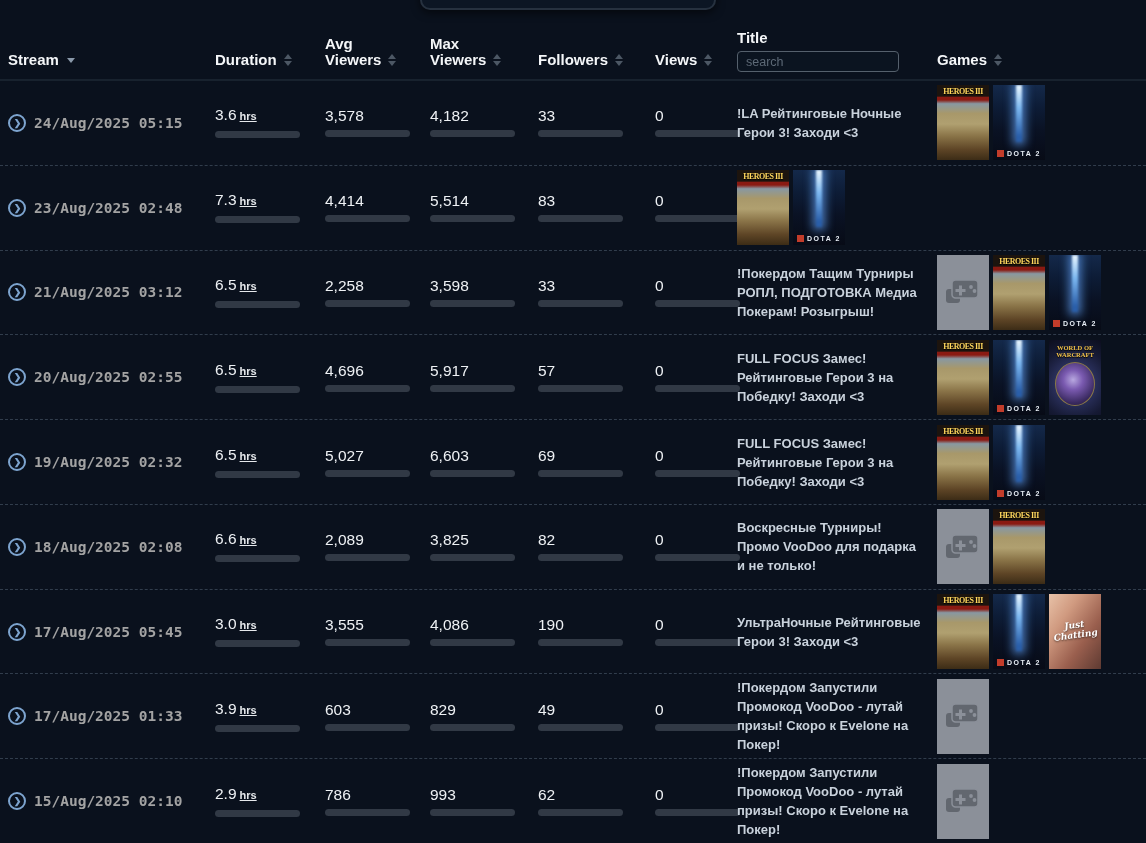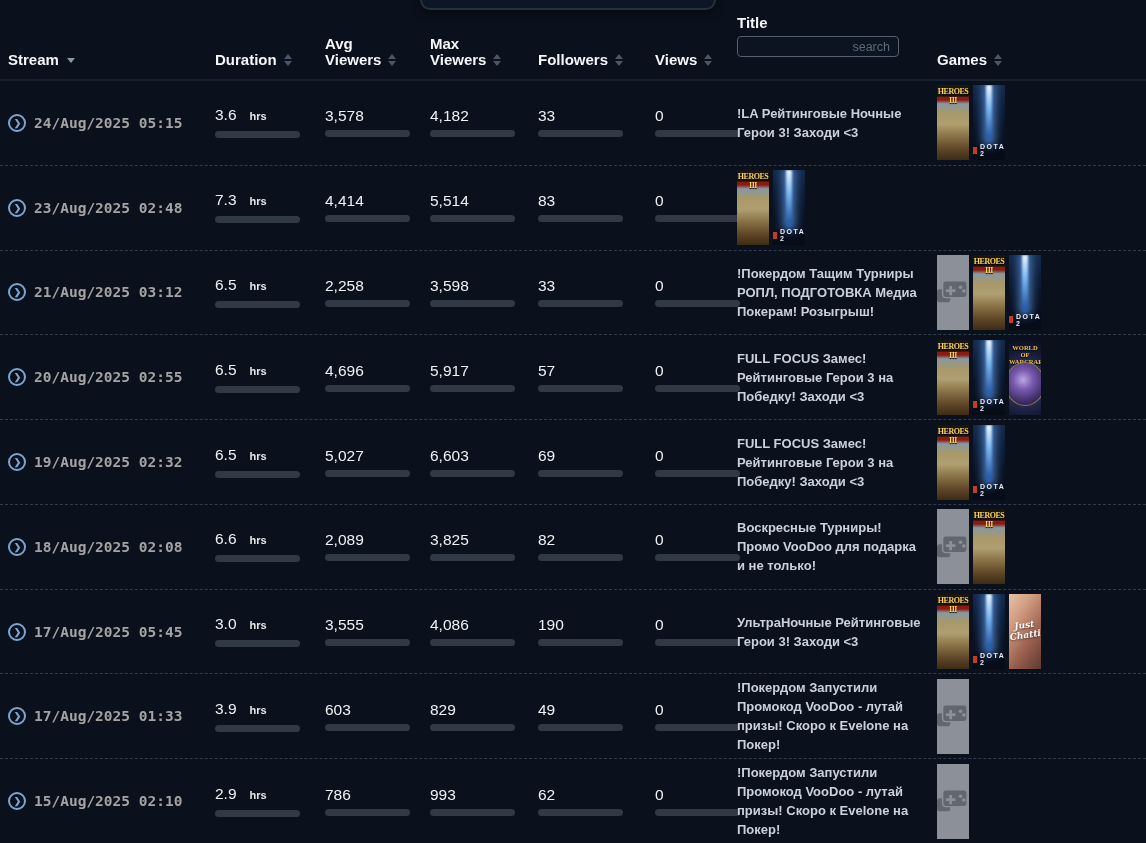--- a/index.html
+++ b/index.html
@@ -25,57 +25,56 @@
   .thead { height:81px; border-bottom:2px solid #18222e; }
   .th {
     display:flex; flex-direction:column; justify-content:flex-end;
     padding-bottom:11px; font-size:15px; font-weight:700; color:#f4f6f8;
   }
   .hrow { display:flex; align-items:center; line-height:16px; }
   .sorters { display:inline-flex; flex-direction:column; gap:2px; margin-left:7px; }
   .tri-up { width:0;height:0;border-left:4px solid transparent;border-right:4px solid transparent;border-bottom:5px solid #4c5764; }
   .tri-down { width:0;height:0;border-left:4px solid transparent;border-right:4px solid transparent;border-top:5px solid #4c5764; }
   .tri-down.active { border-top-color:#8a99aa; margin-left:8px; }
-  .th-title { padding-bottom:22px; }
+  .th-title { padding-bottom:7px; }
   .search-input {
     margin-top:5px; width:162px; height:21px;
     background:#0b1420; border:1px solid #55606c; border-radius:4px;
     color:#a8b2bd; font-size:12.5px; padding:0 8px; outline:none;
     font-family:"Liberation Sans", sans-serif;
-    text-align:right;
   }
   .search-input::placeholder { color:#5d6976; }
   
   .rows { display:flex; flex-direction:column; height:762px; }
   .trow { flex:1; min-height:0; align-items:center; }
   .trow + .trow { border-top:1px dashed #313d4c; }
   .stream-cell { display:flex; align-items:center; gap:8px; }
   .chev {
     width:18px; height:18px; border-radius:50%; border:2px solid #7da4cf;
     color:#7da4cf; font-size:9px; font-weight:700;
     display:flex; align-items:center; justify-content:center; padding-left:1px;
     cursor:pointer; flex:0 0 auto;
   }
   .date {
     font-family:"DejaVu Sans Mono", monospace; font-weight:700;
     font-size:14.5px; color:#a3a3a3; white-space:nowrap;
   }
   .metric { display:flex; flex-direction:column; gap:7px; }
   .mval { font-size:15.5px; color:#eef1f4; line-height:15px; }
-  .munit { font-size:11px; font-weight:700; margin-left:13px; color:#e6e9ec; }
+  .munit { font-size:11px; font-weight:700; margin-left:3px; color:#e6e9ec;text-decoration:underline; }
   .bar { width:85px; height:7px; border-radius:4px; background:#313945; overflow:hidden; }
   .bar-fill { height:100%; border-radius:4px; }
   .f-red   { background:#e74c3c; }
   .f-green { background:#19b394; }
   .f-yellow{ background:#b4b112; }
   .f-blue  { background:#3498db; }
   .title-cell { font-size:13px; font-weight:700; color:#c9d2dc; line-height:19px; padding-right:14px; }
   .games-cell { display:flex; align-items:center; gap:4px; }
   
-  .game { width:32px; height:75px; position:relative; overflow:hidden; flex:0 0 auto; cursor:pointer; }
+  .game { width:52px; height:75px; position:relative; overflow:hidden; flex:0 0 auto; cursor:pointer; }
   .game-heroes3 { background:linear-gradient(180deg,#1c140e 0%,#1c140e 15%,#8a1a12 16%,#8a1a12 20%,#8898a2 25%,#a8986a 38%,#b0a070 52%,#8a7448 68%,#5e4526 86%,#3c2c16 100%); }
   .g-h3-t { position:absolute; top:2px; left:0; right:0; text-align:center;
     font-family:"Liberation Serif", serif; font-weight:700; font-size:8px;
     color:#ffd75e; text-shadow:0 1px 1px #000; letter-spacing:-0.5px; }
   .game-dota2 { background:linear-gradient(180deg,#14294a 0%,#0d1c36 30%,#0a1224 60%,#070b16 100%); }
   .g-d2-beam { position:absolute; top:0; bottom:18px; left:50%; width:6px; transform:translateX(-50%);
     background:linear-gradient(180deg,#eaf6ff,#7db8f0 40%,#2a5faa 90%);
     filter:blur(1px); box-shadow:0 0 10px 3px rgba(90,150,230,.8); }
   .g-d2-t { position:absolute; bottom:3px; left:0; right:0; display:flex; align-items:center;
     justify-content:center; gap:3px; color:#e8eef5; font-size:7px; font-weight:700; letter-spacing:1.5px; }

